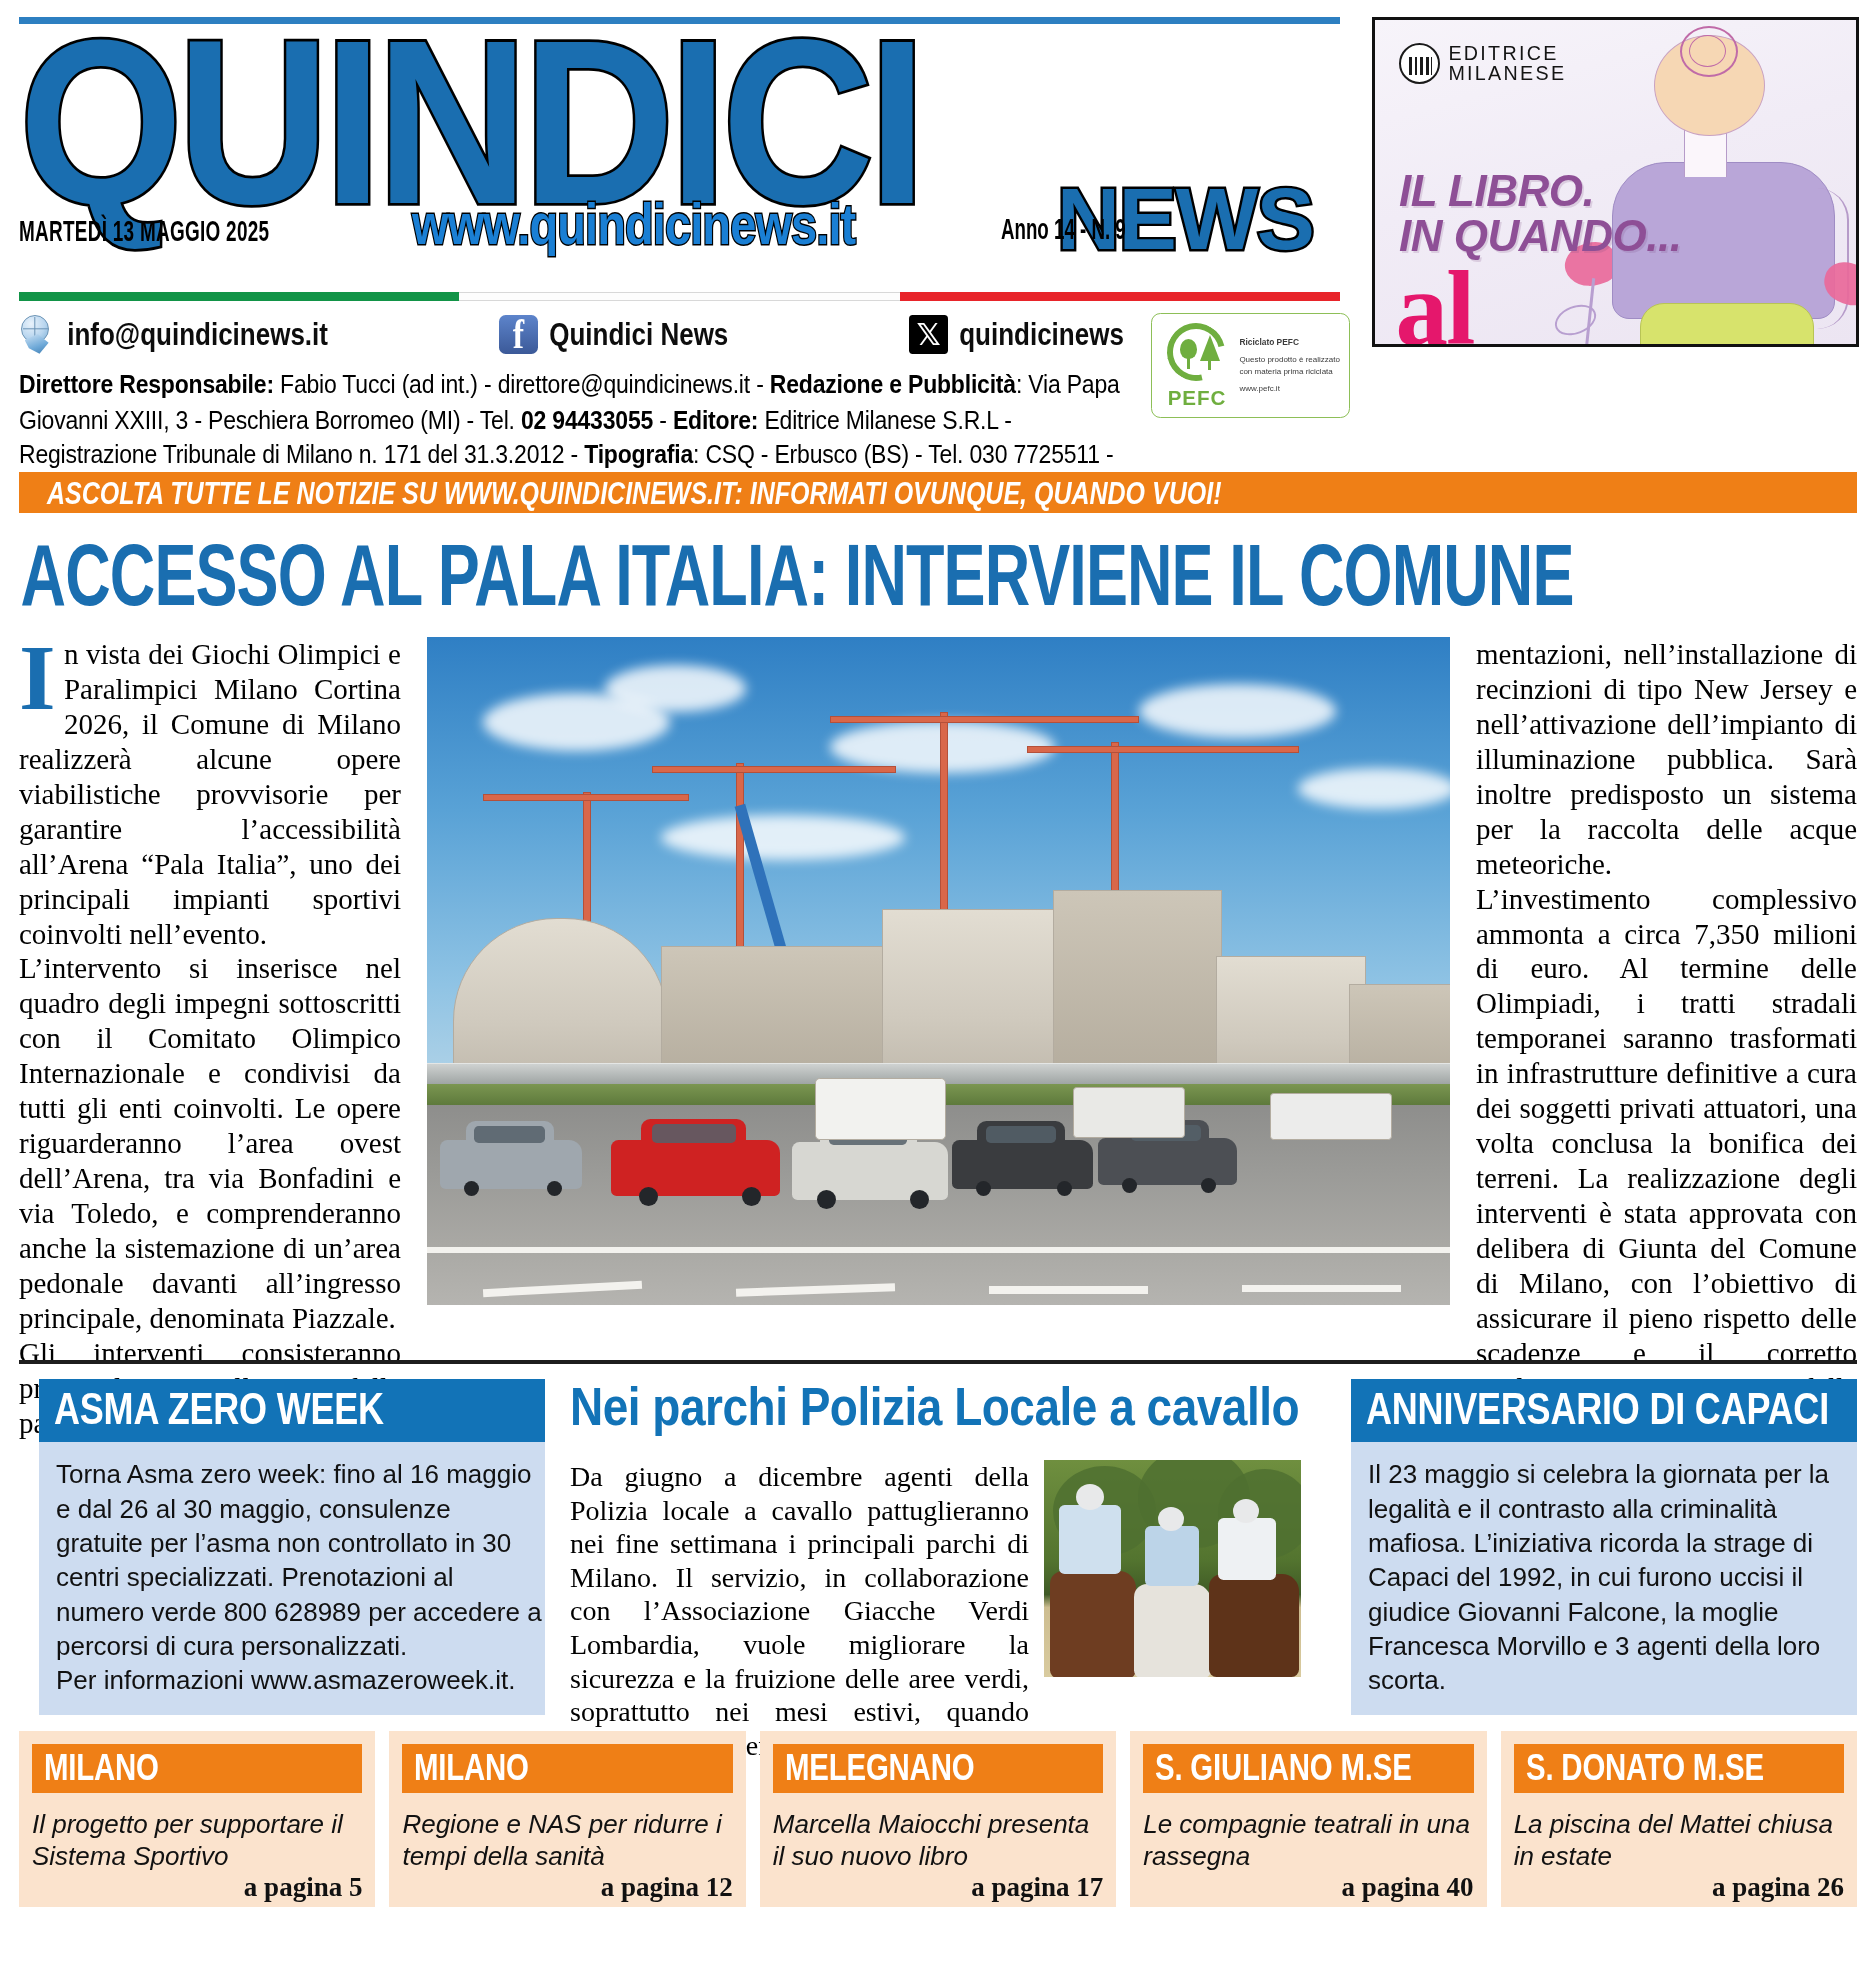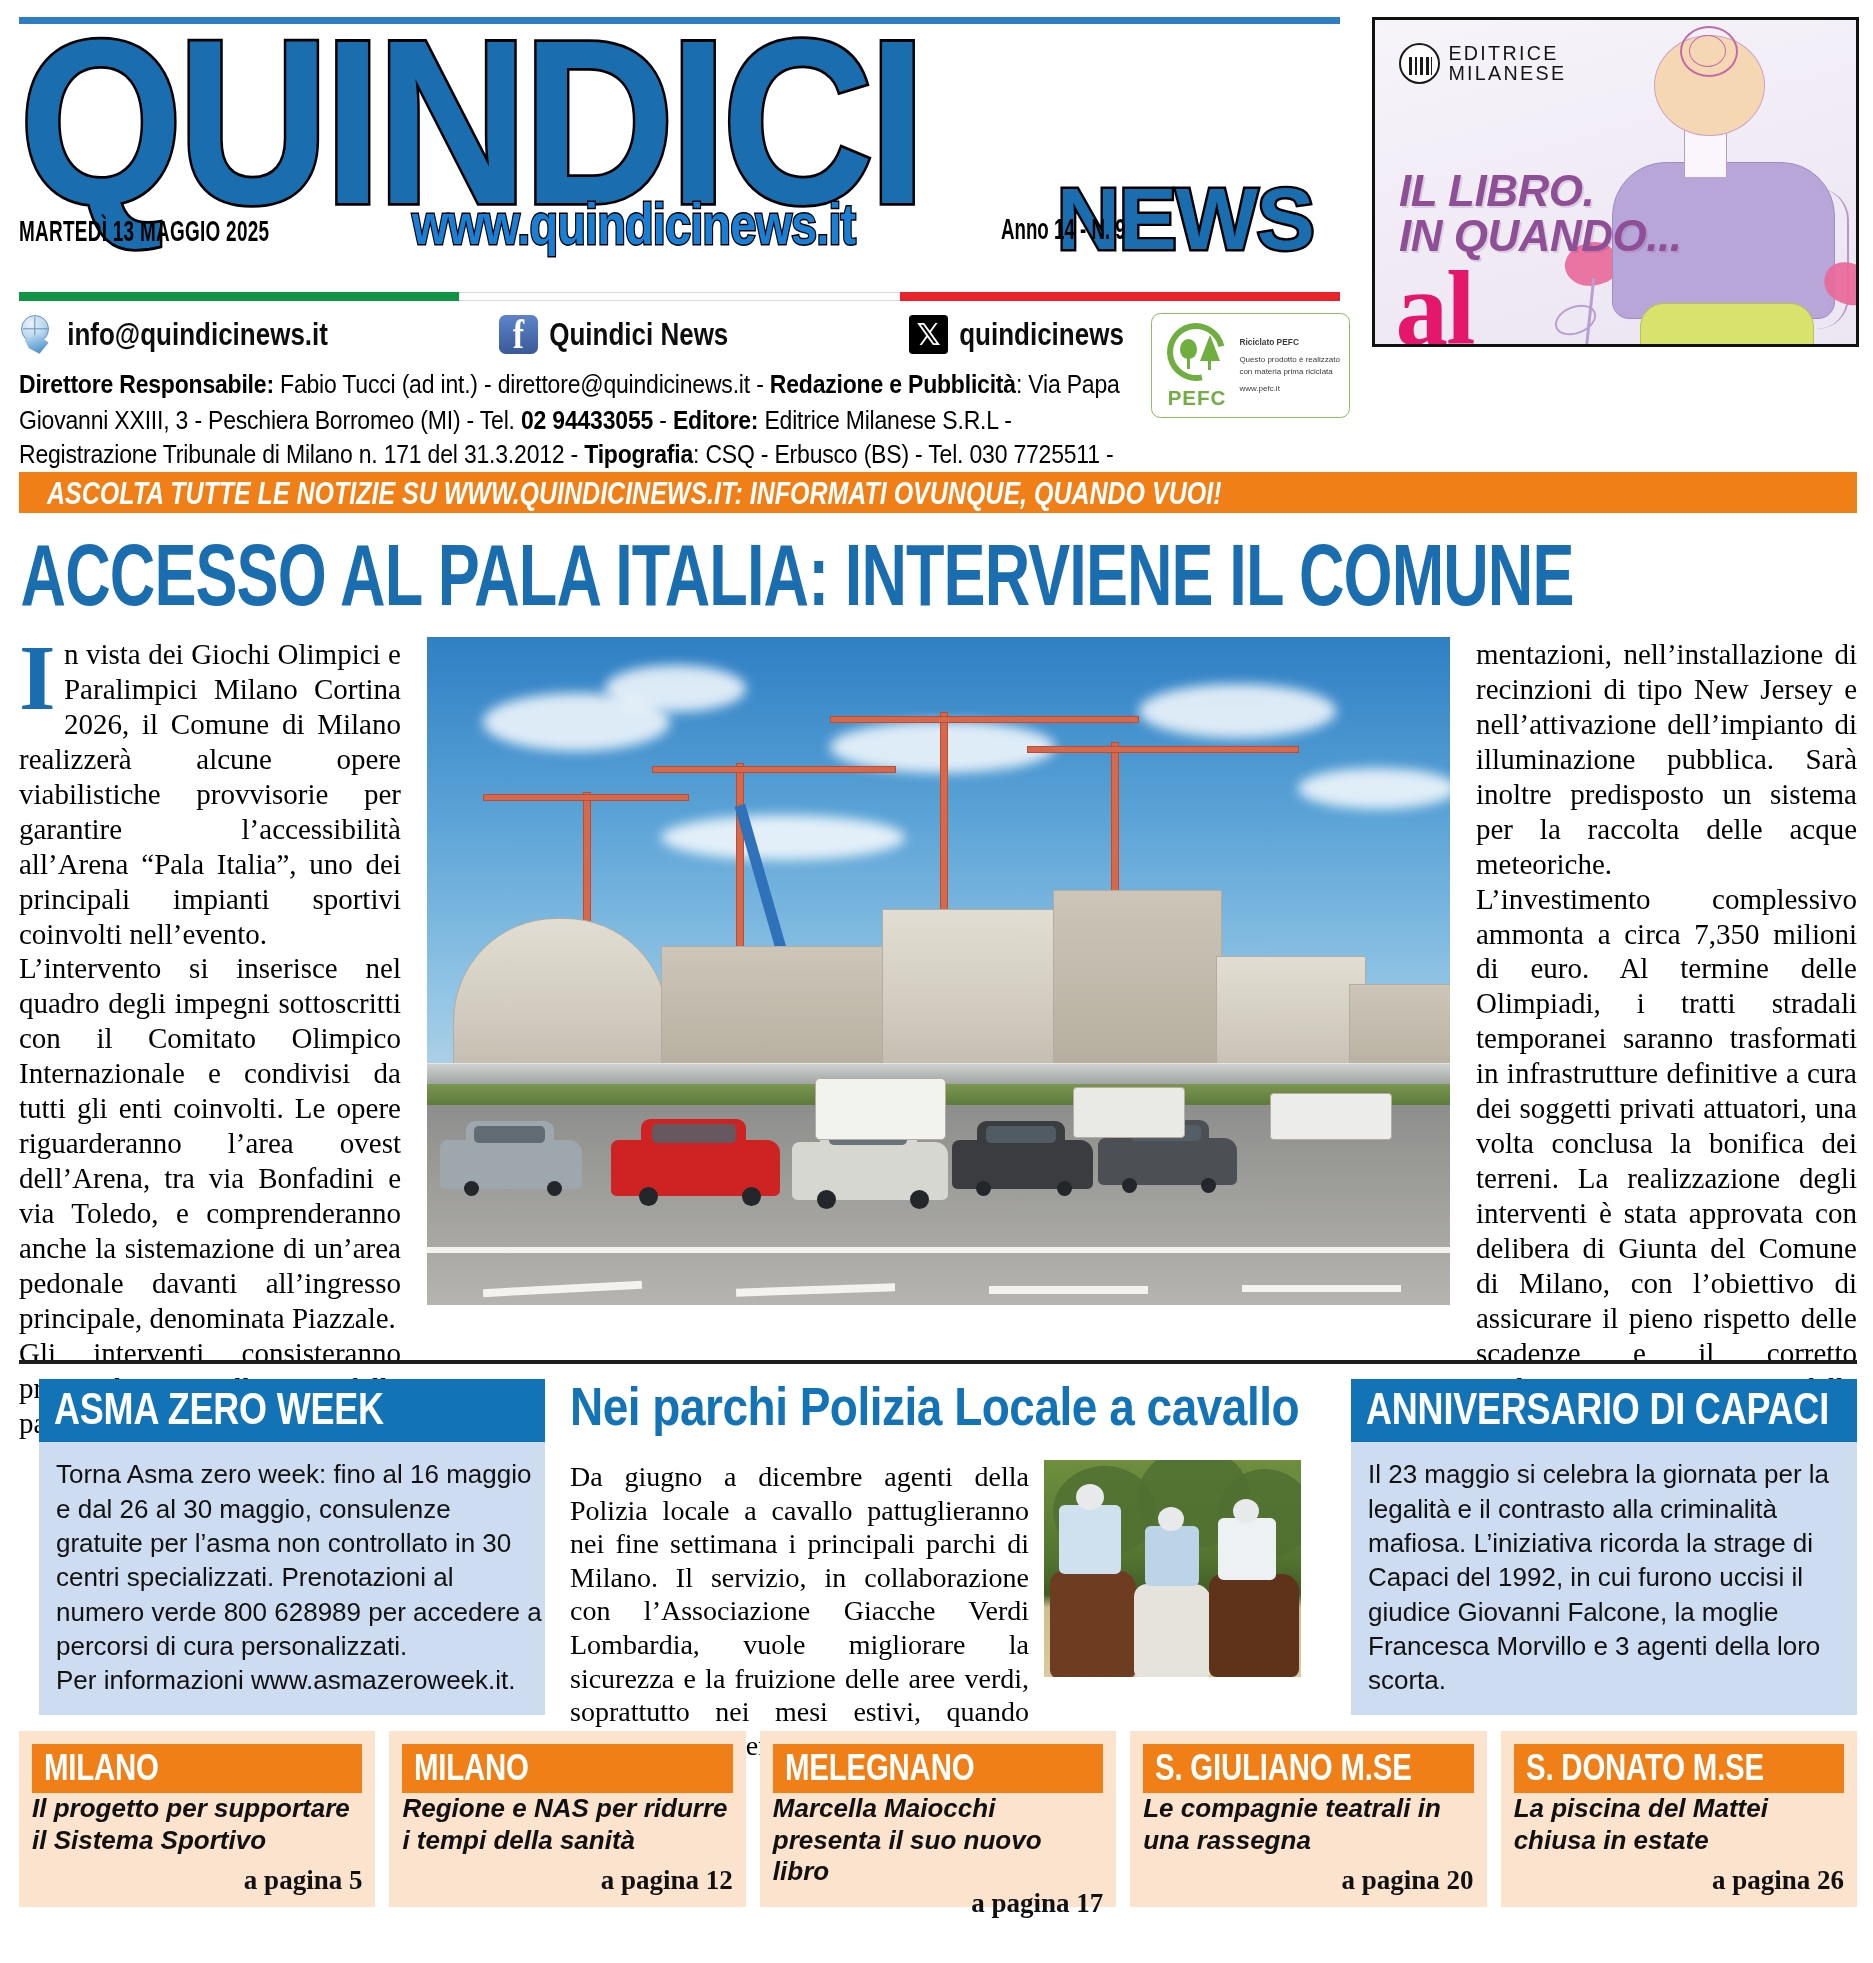--- a/index.html
+++ b/index.html
@@ -365,21 +365,21 @@
     flex:1; background:#fbe3cd; position:relative; padding:13px 13px 11.2px 13px;
     display:flex; flex-direction:column;
   }
   .teaser .t-head {
     background:#ef7f16; color:#fff; font-weight:bold;
     font-size:30px; padding:6.6px 12px 8.4px 12px; letter-spacing:-0.2px;
     white-space:nowrap; align-self:stretch;
   }
   .teaser .t-head span { display:inline-block; transform:scaleY(1.22) scaleX(0.98); transform-origin:left center; }
   .teaser .t-title {
-    margin-top:0; font-size:26px; font-weight:bold; font-style:italic;
+    margin-top:16px; font-size:26px; font-weight:normal; font-style:italic;
     line-height:1.22; color:#111;
   }
   .teaser .t-page {
     margin-top:auto; text-align:right; font-size:27px; font-weight:bold;
     font-family:"Liberation Serif", serif; color:#111;
   }
 </style>
 </head>
 <body>
 
@@ -617,21 +617,21 @@
       <div class="t-page">a pagina 12</div>
     </div>
     <div class="teaser">
       <div class="t-head"><span>MELEGNANO</span></div>
       <div class="t-title">Marcella Maiocchi presenta il suo nuovo libro</div>
       <div class="t-page">a pagina 17</div>
     </div>
     <div class="teaser">
       <div class="t-head"><span>S. GIULIANO M.SE</span></div>
       <div class="t-title">Le compagnie teatrali in una rassegna</div>
-      <div class="t-page">a pagina 20</div>
+      <div class="t-page">a pagina 40</div>
     </div>
     <div class="teaser">
       <div class="t-head"><span>S. DONATO M.SE</span></div>
       <div class="t-title">La piscina del Mattei chiusa in estate</div>
       <div class="t-page">a pagina 26</div>
     </div>
   </div>
 
 </div>
 

